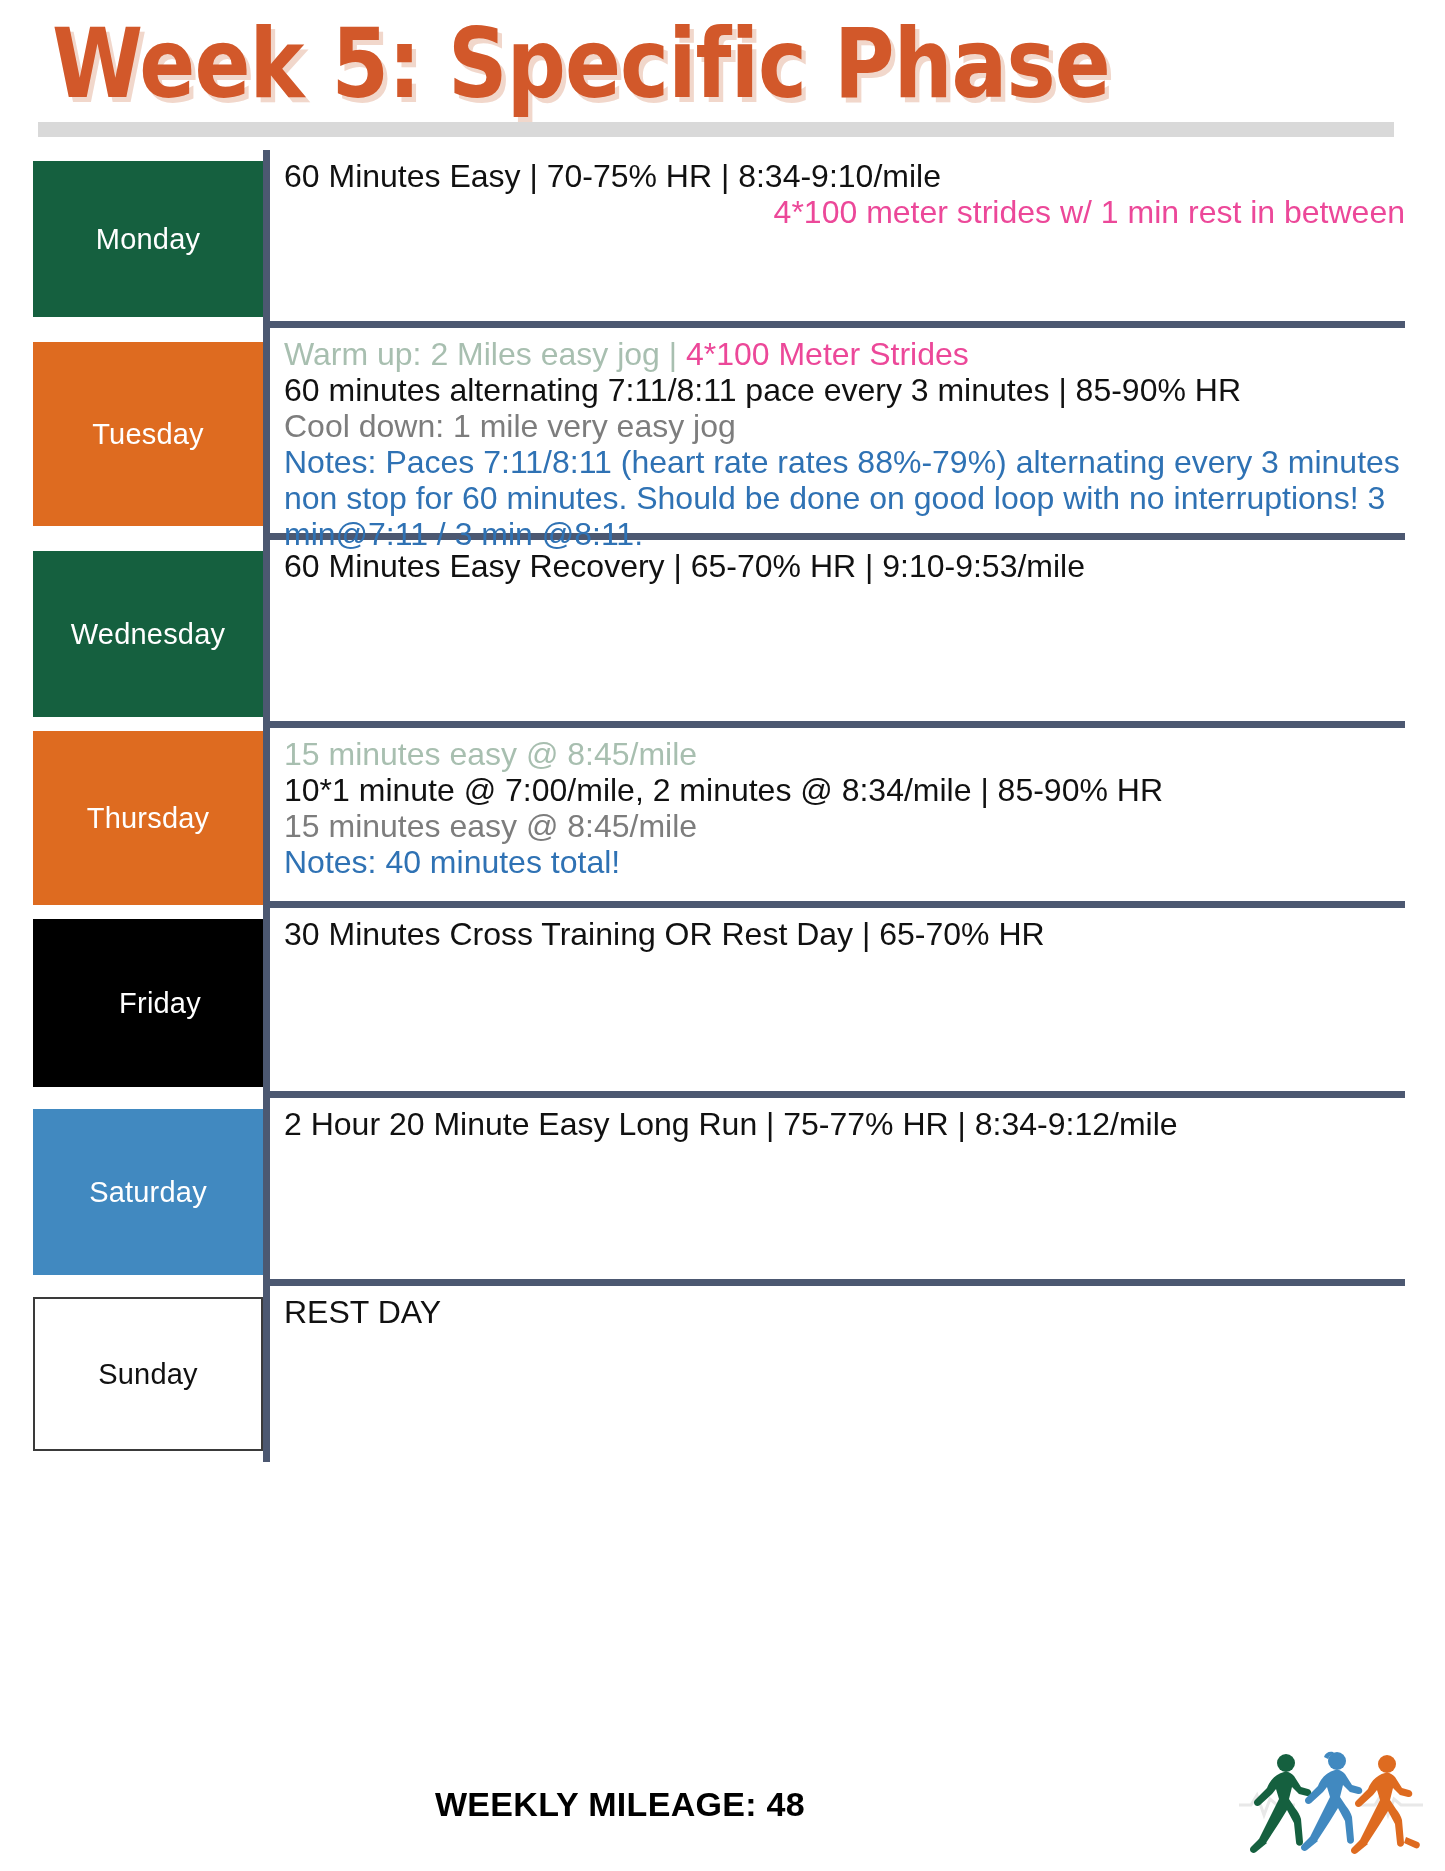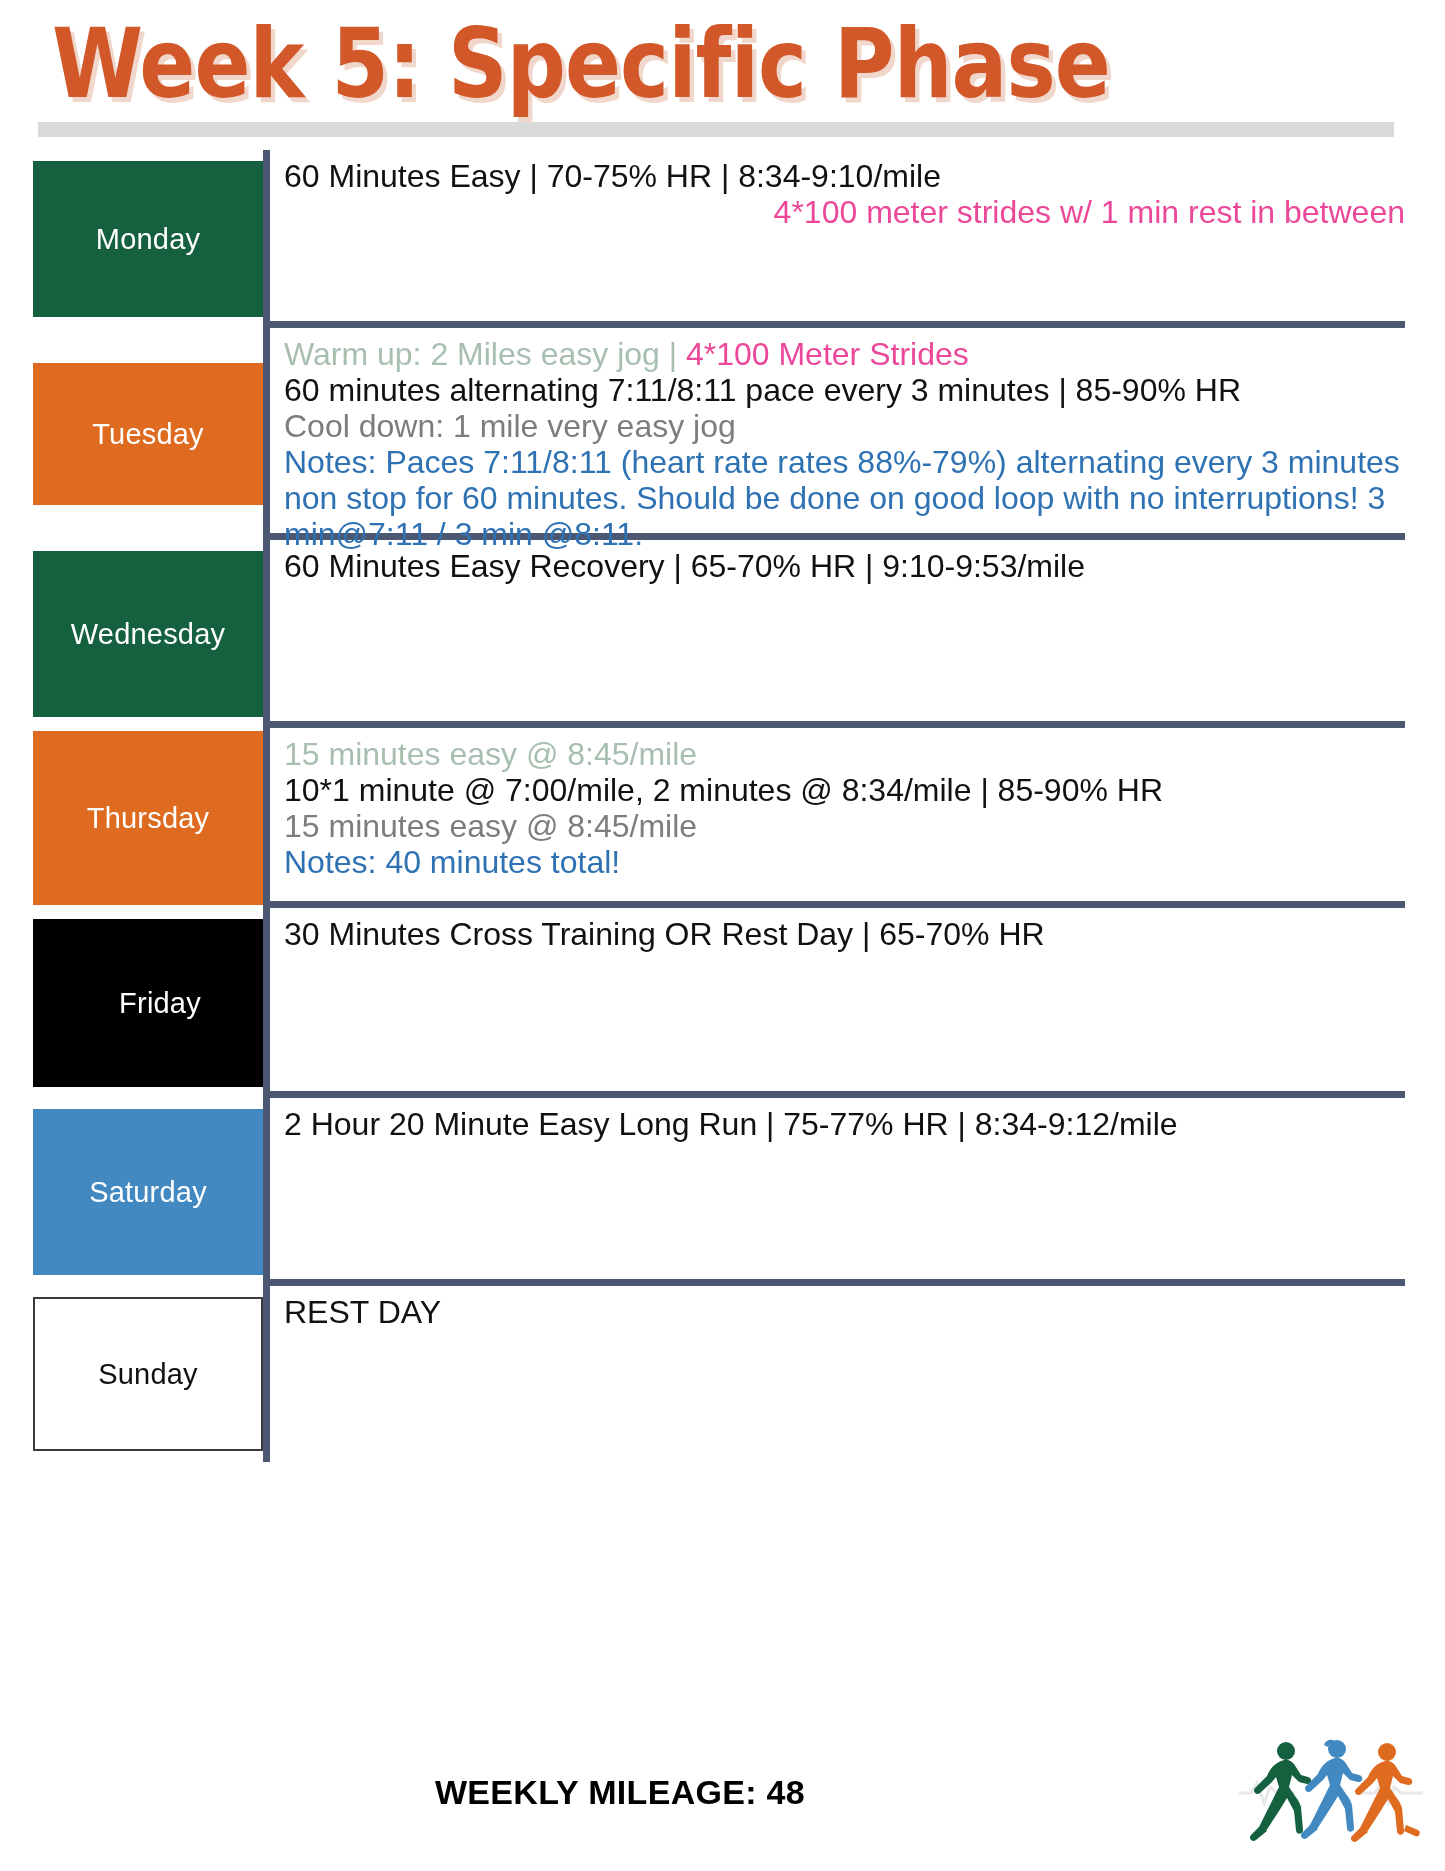--- a/index.html
+++ b/index.html
@@ -97,21 +97,21 @@
   .c-black  { color: #111111; }
   .c-orange { color: #ec4899; text-align: right; }
   .c-sage   { color: #a8bfb0; }
   .c-gray   { color: #7d7d7d; }
   .c-blue   { color: #2f72b4; }
 
   
   .footer {
     position: absolute;
     left: 0;
-    bottom: 16px;
+    bottom: 4px;
     width: 1445px;
     height: 118px;
   }
   .mileage {
     position: absolute;
     left: 0;
     top: 36px;
     width: 1240px;
     text-align: center;
     font-size: 34px;
@@ -142,21 +142,21 @@
           <span>Monday</span>
         </div>
       </div>
       <div class="content">
         <div class="line c-black">60 Minutes Easy | 70-75% HR | 8:34-9:10/mile</div>
         <div class="line c-orange">4*100 meter strides w/ 1 min rest in between</div>
       </div>
     </div>
     <div class="row" style="height: 212px;">
       <div class="daycell">
-        <div class="daybox" style="height: 142px; background: rgb(222, 107, 32);">
+        <div class="daybox" style="height: 184px; background: rgb(222, 107, 32);">
           <span>Tuesday</span>
         </div>
       </div>
       <div class="content">
         <div class="line"><span class="c-sage">Warm up: 2 Miles easy jog | </span><span class="c-orange">4*100 Meter Strides</span></div>
         <div class="line c-black">60 minutes alternating 7:11/8:11 pace every 3 minutes | 85-90% HR</div>
         <div class="line c-gray">Cool down: 1 mile very easy jog</div>
         <div class="line c-blue">Notes: Paces 7:11/8:11 (heart rate rates 88%-79%) alternating every 3 minutes non stop for 60 minutes. Should be done on good loop with no interruptions! 3 min@7:11 / 3 min @8:11.</div>
       </div>
     </div>

